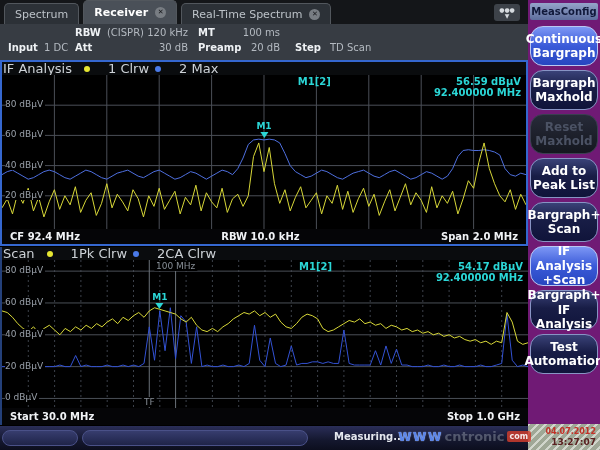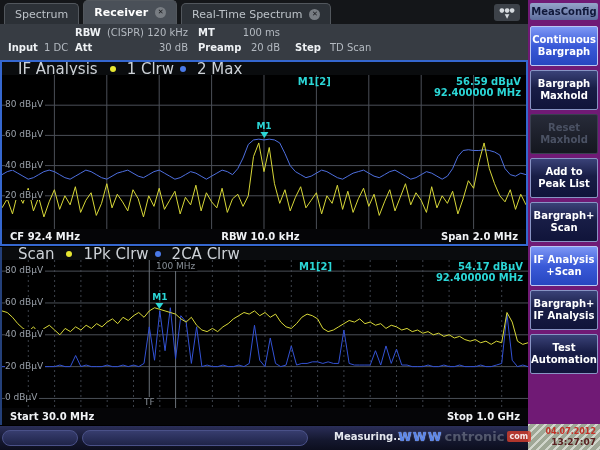--- a/index.html
+++ b/index.html
@@ -20,22 +20,22 @@
   
   .settings{position:absolute;left:0;top:24px;width:528px;height:36px;background:#373c43;
             font-size:10px;color:#b4bac1;}
   .settings span{position:absolute;white-space:nowrap;}
   .slabel{font-weight:bold;color:#eef1f4;}
   
   .win{position:absolute;left:0;background:#000;box-sizing:border-box;}
   #win-if{top:60px;width:528px;height:186px;border:2px solid #3567cf;}
   #win-scan{top:247px;width:528px;height:178px;border-left:2px solid #24407a;}
   .win-head{height:13px;background:#0a0c0e;display:flex;align-items:center;gap:12px;
-            padding-left:16px;font-size:15px;color:#cdd2d7;}
-  .legend-item{display:flex;align-items:center;gap:11px;}
+            padding-left:1px;font-size:13px;color:#cdd2d7;}
+  .legend-item{display:flex;align-items:center;gap:18px;}
   .dot{width:6px;height:6px;border-radius:50%;display:inline-block;}
   .chart{position:absolute;left:0;right:0;background:#000;overflow:hidden;}
   #if-chart{top:13px;bottom:15px;}
   #scan-chart{top:13px;bottom:17px;}
   .chart svg{width:100%;height:100%;display:block;}
   .ylab{position:absolute;left:3px;font-size:9px;color:#9aa1aa;background:#000;padding-right:2px;z-index:2;}
   .glab{position:absolute;transform:translateX(-50%);font-size:9px;color:#878e96;background:#000;
         padding:0 2px;z-index:2;white-space:nowrap;}
   .mk{position:absolute;transform:translateX(-50%);display:flex;flex-direction:column;align-items:center;
       color:#2bd6d6;font-size:9px;font-weight:bold;z-index:4;line-height:9px;}
@@ -50,23 +50,23 @@
             font-size:10px;font-weight:bold;color:#f0f2f5;}
   #win-if .win-foot{height:15px;}
   #win-scan .win-foot{height:17px;}
   
   .panel{position:absolute;left:528px;top:0;width:72px;height:450px;background:#701a75;}
   .panel-head{margin:3px 2px 0 2px;height:17px;border-radius:2px;
               background:linear-gradient(#95a4ca,#5d6d9d);color:#10183a;font-weight:bold;
               font-size:10px;display:flex;align-items:center;justify-content:center;}
   .panel-keys{position:absolute;top:26px;left:0;right:0;display:flex;flex-direction:column;
               gap:4px;padding:0 2px;}
-  .softkey{height:40px;border-radius:2px;border:1px solid #8894c4;box-sizing:border-box;
+  .softkey{height:40px;border-radius:13px;border:1px solid #8894c4;box-sizing:border-box;
            background:linear-gradient(#3a4278,#181d46 45%,#10143a);
-           color:#fff;font-weight:bold;font-size:10px;display:flex;align-items:center;
+           color:#fff;font-weight:bold;font-size:12px;display:flex;align-items:center;
            justify-content:center;text-align:center;line-height:1.2;padding:16px 2px;}
   .softkey.active{background:linear-gradient(#7d97f5,#3a5ad8 50%,#2746c0);border-color:#bac7f2;}
   .softkey.disabled{background:linear-gradient(#272b39,#14171f);border-color:#3a3f50;color:#4b5264;}
   .datetime{position:absolute;bottom:0;left:0;right:0;height:26px;background:#acb4a2;
             background-image:repeating-linear-gradient(135deg,rgba(255,255,255,.45) 0 2px,rgba(120,130,115,.25) 2px 6px);
             text-align:right;padding:2px 4px 0 0;box-sizing:border-box;line-height:11px;}
   .datetime .d{font-size:8px;font-weight:bold;color:#c23228;}
   .datetime .t{font-size:9px;font-weight:bold;color:#5a2020;}
   
   .statusbar{position:absolute;left:0;top:426px;width:528px;height:24px;

